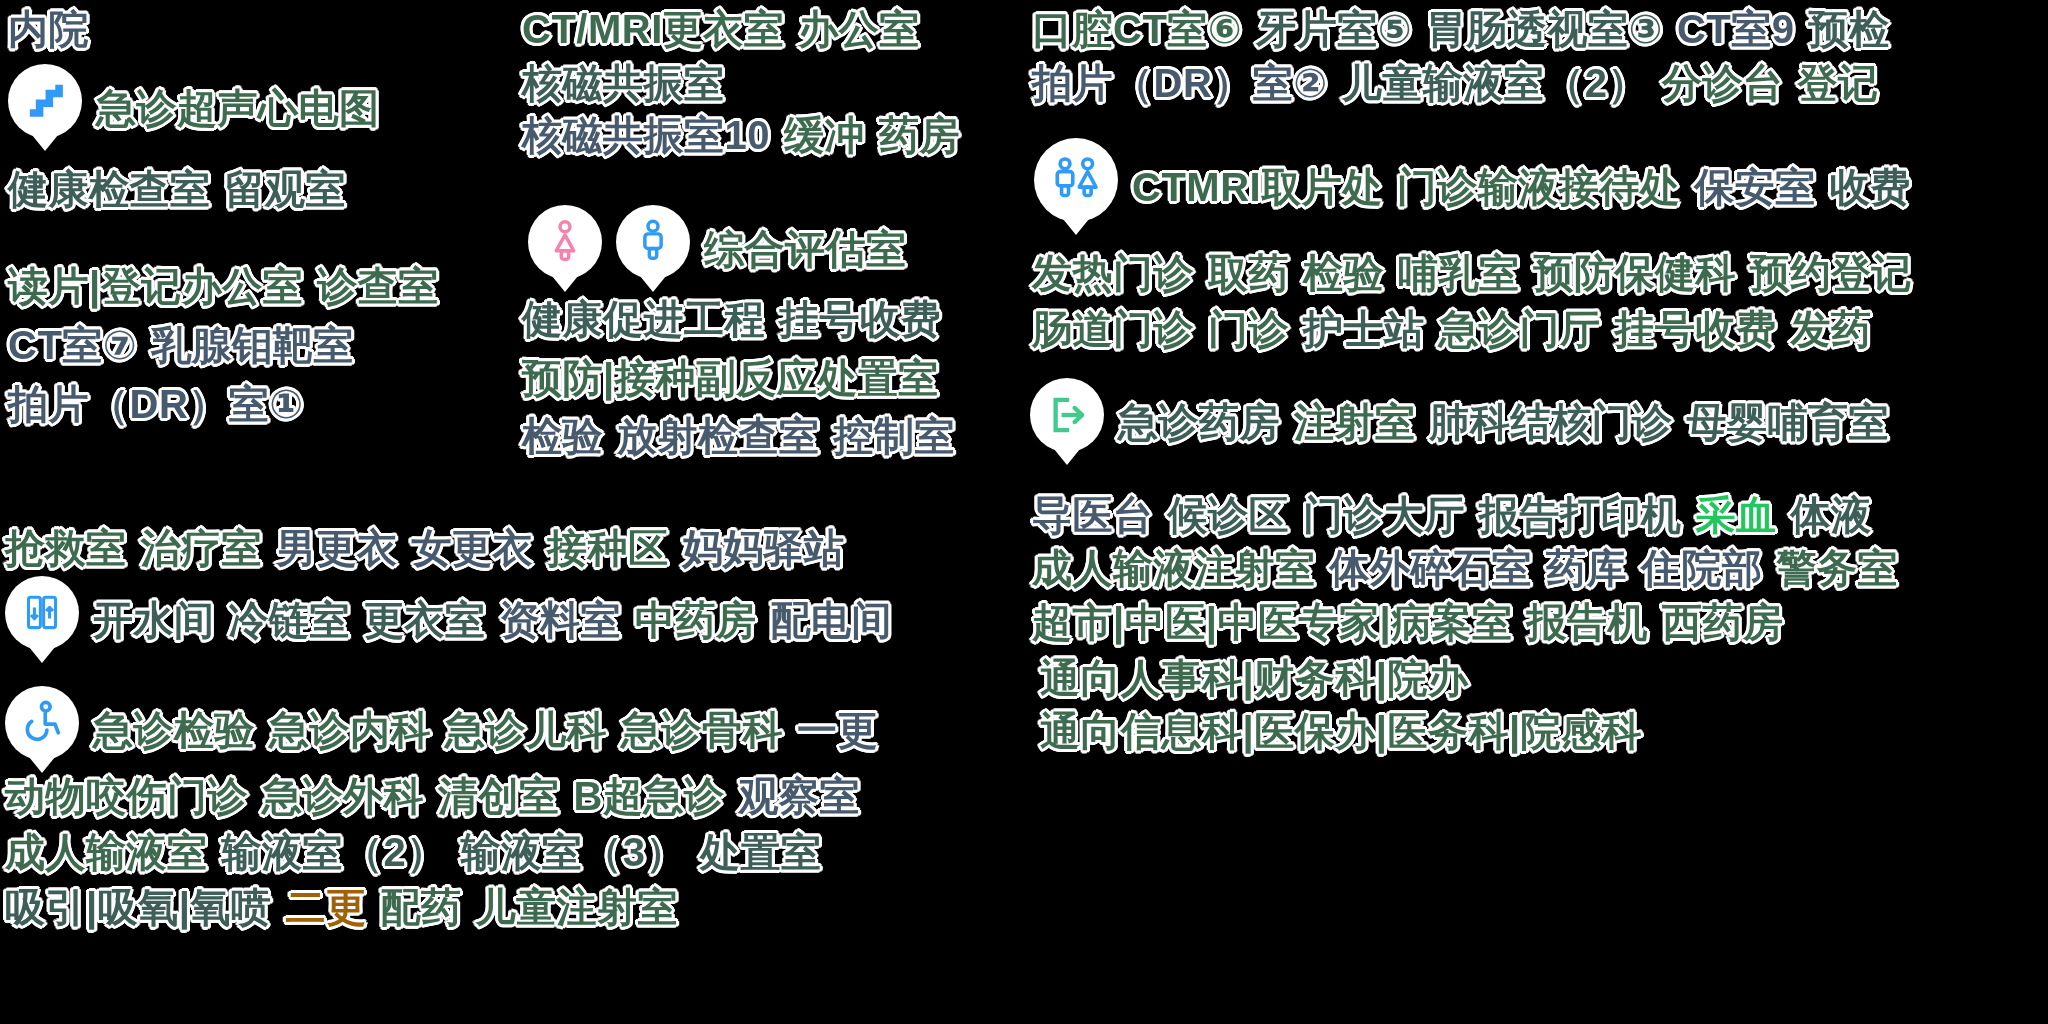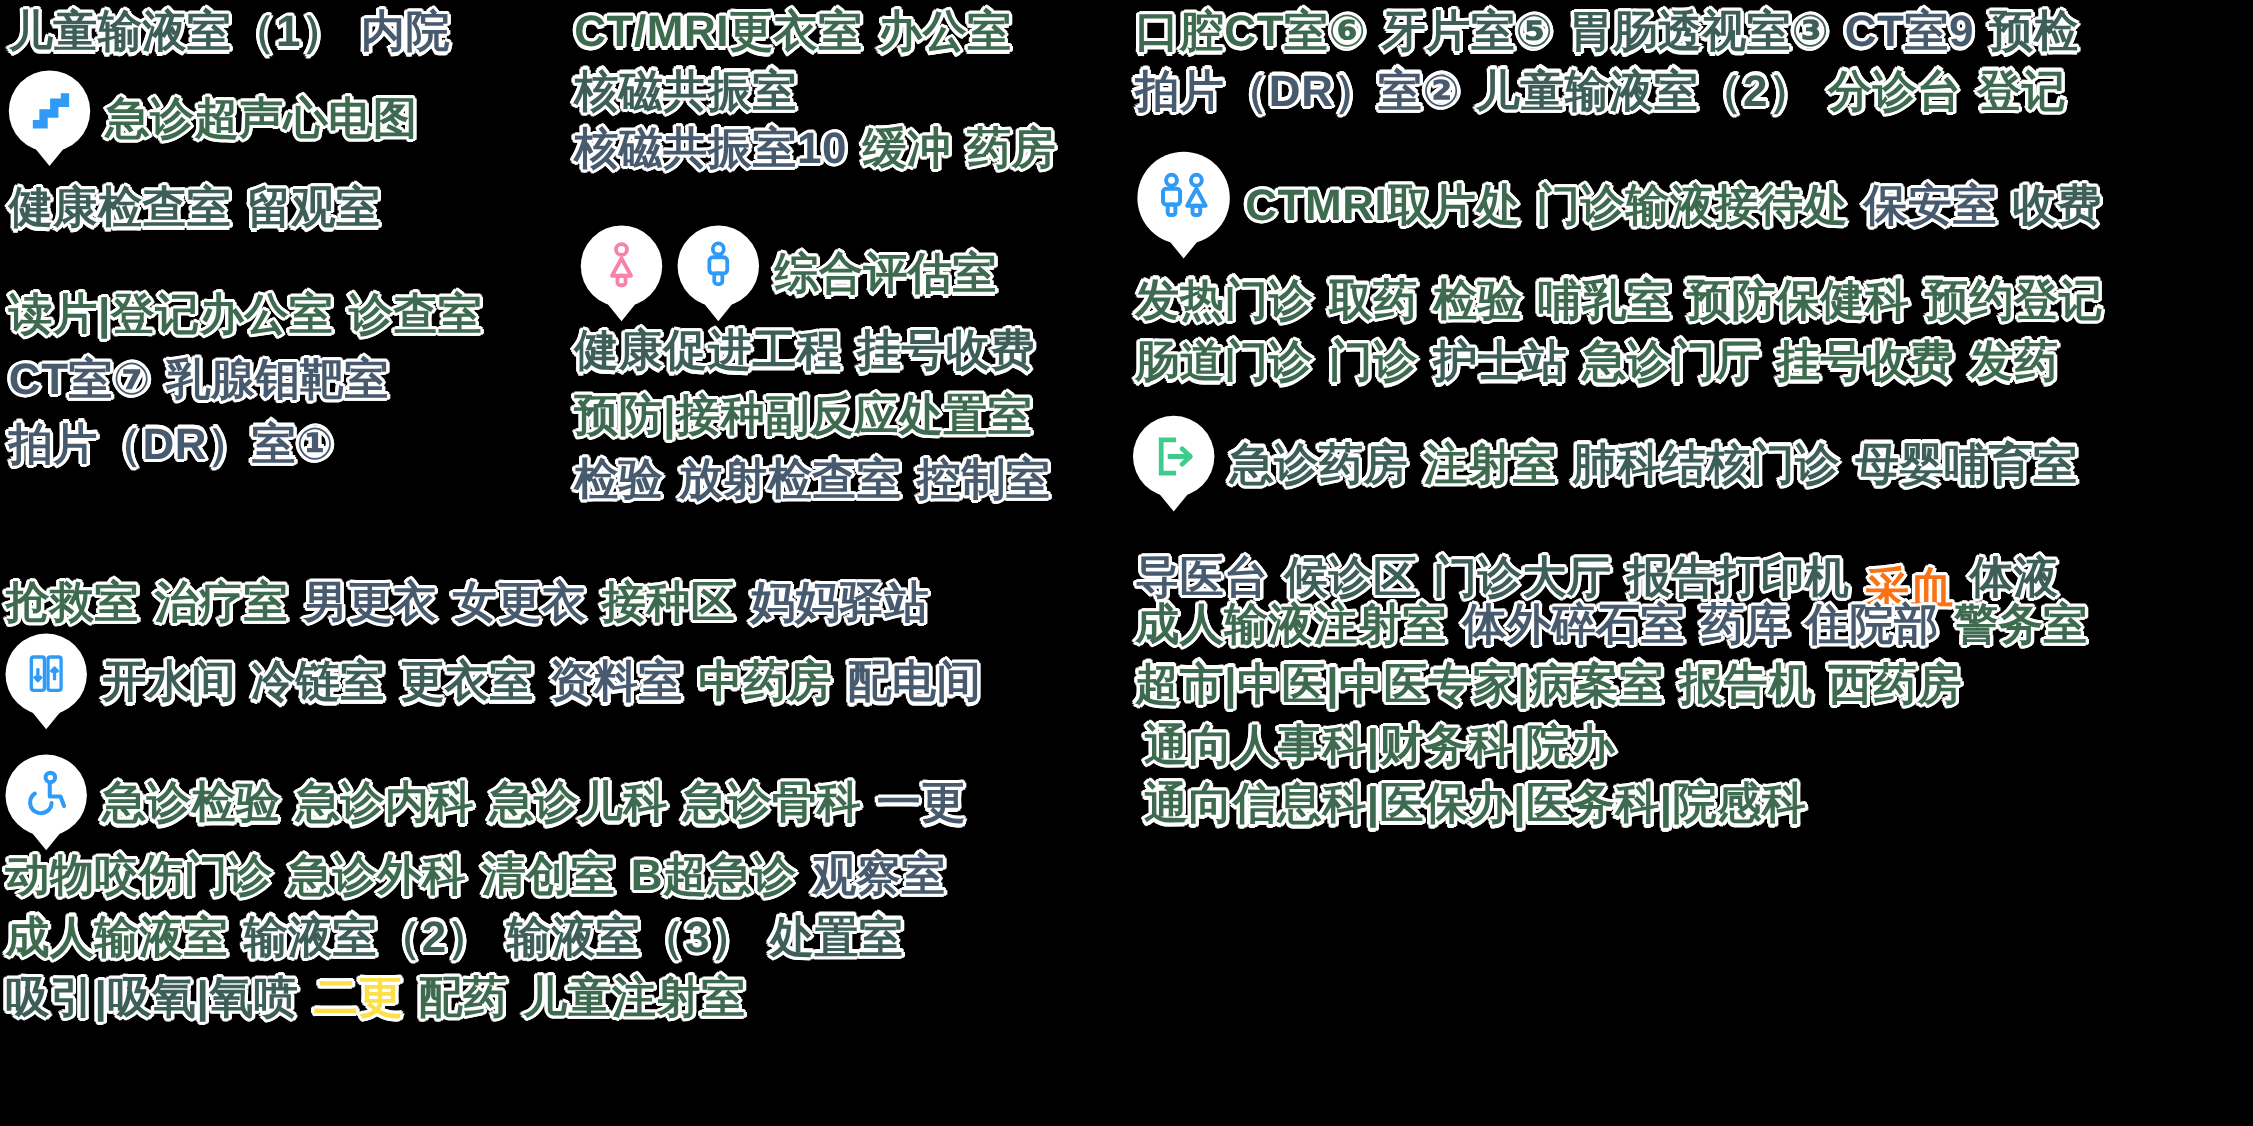--- a/index.html
+++ b/index.html
@@ -31,21 +31,20 @@
   .pin svg{width:52px;height:52px;}
   .pin.pin-lg{width:84px;height:84px;}
   .pin.pin-lg svg{width:62px;height:62px;}
 </style>
 </head>
 <body>
 
 <div class="stage">
   <div id="map-layer">
       <div class="label-row" style="left: 8px; top: 8px;">
-        <span class="seg" style="color: rgb(61, 95, 87);">儿童输液室（1）</span>
         <span class="seg" style="color: rgb(72, 90, 109);">内院</span>
       </div>
       <div class="label-row" style="left: 8px; top: 64px;">
         <span class="pin">
           <svg viewBox="0 0 48 48" fill="none">
             <path d="M10 35 H19 V26 H28 V17 H37 V9" stroke="#2f9bf6" stroke-width="7" fill="none"></path>
           </svg>
         </span>
         <span class="seg" style="color: rgb(62, 107, 79);">急诊超声心电图</span>
       </div>
@@ -161,21 +160,21 @@
         <span class="seg" style="color: rgb(61, 95, 87);">急诊药房</span>
         <span class="seg" style="color: rgb(62, 107, 79);">注射室</span>
         <span class="seg" style="color: rgb(61, 95, 87);">肺科结核门诊</span>
         <span class="seg" style="color: rgb(61, 95, 87);">母婴哺育室</span>
       </div>
       <div class="label-row" style="left: 1032px; top: 494px;">
         <span class="seg" style="color: rgb(72, 90, 109);">导医台</span>
         <span class="seg" style="color: rgb(61, 95, 87);">候诊区</span>
         <span class="seg" style="color: rgb(61, 95, 87);">门诊大厅</span>
         <span class="seg" style="color: rgb(61, 95, 87);">报告打印机</span>
-        <span class="seg" style="color: #f97316; margin-top: 20px;">采血</span>
+        <span class="seg" style="color: #22c55e;">采血</span>
         <span class="seg" style="color: rgb(61, 95, 87);">体液</span>
       </div>
       <div class="label-row" style="left: 1032px; top: 547px;">
         <span class="seg" style="color: rgb(62, 107, 79);">成人输液注射室</span>
         <span class="seg" style="color: rgb(72, 90, 109);">体外碎石室</span>
         <span class="seg" style="color: rgb(72, 90, 109);">药库</span>
         <span class="seg" style="color: rgb(72, 90, 109);">住院部</span>
         <span class="seg" style="color: rgb(62, 107, 79);">警务室</span>
       </div>
       <div class="label-row" style="left: 1032px; top: 601px;">
@@ -235,18 +234,18 @@
         <span class="seg" style="color: rgb(72, 90, 109);">观察室</span>
       </div>
       <div class="label-row" style="left: 5px; top: 831px; align-items: flex-end;">
         <span class="seg" style="color: rgb(62, 107, 79);">成人输液室</span>
         <span class="seg" style="color: rgb(61, 95, 87);">输液室（2）</span>
         <span class="seg" style="color: rgb(61, 95, 87);">输液室（3）</span>
         <span class="seg" style="color: rgb(61, 95, 87);">处置室</span>
       </div>
       <div class="label-row" style="left: 5px; top: 886px; align-items: flex-end;">
         <span class="seg" style="color: rgb(61, 95, 87);">吸引|吸氧|氧喷</span>
-        <span class="seg" style="color: #fde047;">二更</span>
+        <span class="seg" style="color: #a16207;">二更</span>
         <span class="seg" style="color: rgb(62, 107, 79);">配药</span>
         <span class="seg" style="color: rgb(62, 107, 79);">儿童注射室</span>
       </div>
     </div>
 </div>
 
 </body></html>

